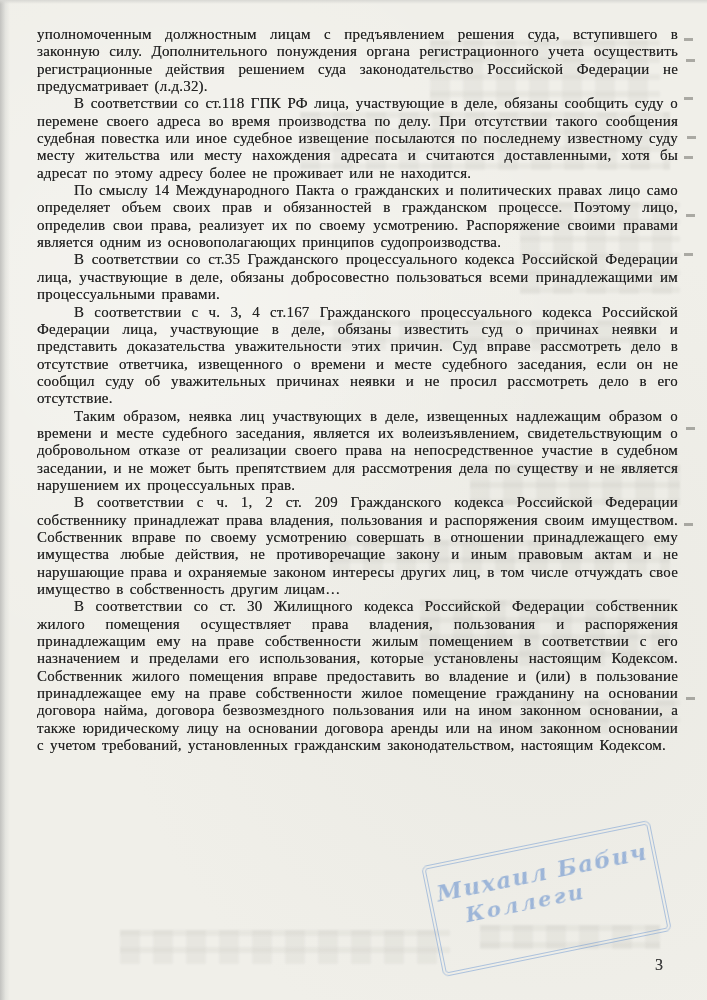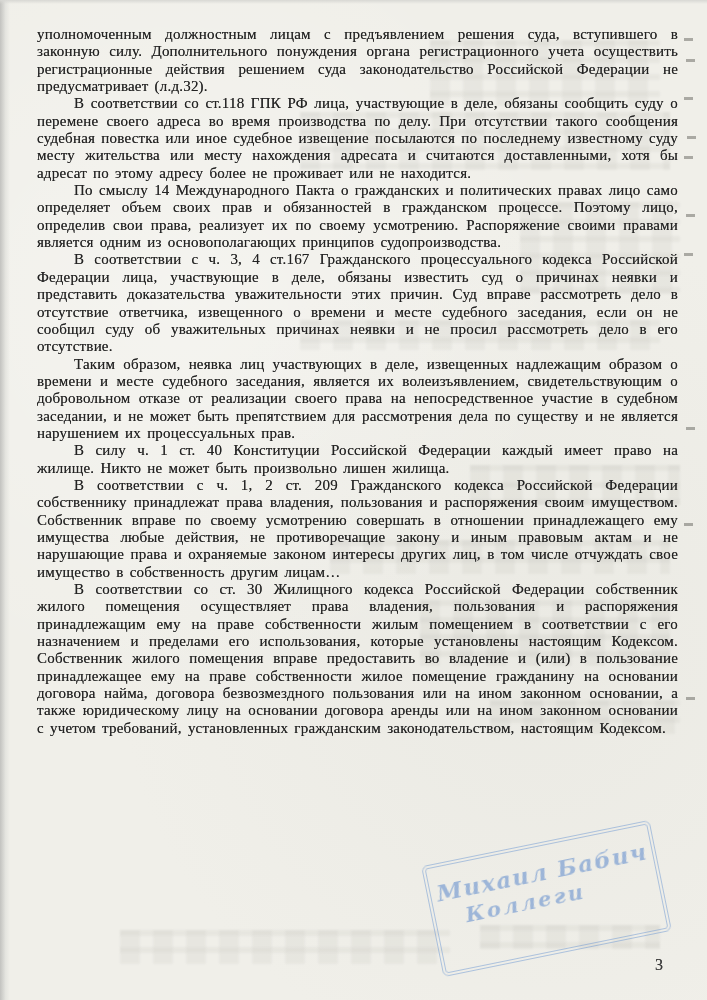--- a/index.html
+++ b/index.html
@@ -83,23 +83,23 @@
   <div class="tick" style="left:684px;top:253px"></div>
   <div class="tick" style="left:686px;top:427px"></div>
   <div class="tick" style="left:684px;top:523px"></div>
   <div class="tick" style="left:686px;top:697px"></div>
 
   <div class="text-block">
 
   <p class="no-indent">уполномоченным должностным лицам с предъявлением решения суда, вступившего в законную силу. Дополнительного понуждения органа регистрационного учета осуществить регистрационные действия решением суда законодательство Российской Федерации не предусматривает (л.д.32).</p>
       <p>В соответствии со ст.118 ГПК РФ лица, участвующие в деле, обязаны сообщить суду о перемене своего адреса во время производства по делу. При отсутствии такого сообщения судебная повестка или иное судебное извещение посылаются по последнему известному суду месту жительства или месту нахождения адресата и считаются доставленными, хотя бы адресат по этому адресу более не проживает или не находится.</p>
       <p>По смыслу 14 Международного Пакта о гражданских и политических правах лицо само определяет объем своих прав и обязанностей в гражданском процессе. Поэтому лицо, определив свои права, реализует их по своему усмотрению. Распоряжение своими правами является одним из основополагающих принципов судопроизводства.</p>
+      <p>В соответствии со ст.35 Гражданского процессуального кодекса Российской Федерации лица, участвующие в деле, обязаны добросовестно пользоваться всеми принадлежащими им процессуальными правами.</p>
       <p>В соответствии с ч. 3, 4 ст.167 Гражданского процессуального кодекса Российской Федерации лица, участвующие в деле, обязаны известить суд о причинах неявки и представить доказательства уважительности этих причин. Суд вправе рассмотреть дело в отсутствие ответчика, извещенного о времени и месте судебного заседания, если он не сообщил суду об уважительных причинах неявки и не просил рассмотреть дело в его отсутствие.</p>
       <p>Таким образом, неявка лиц участвующих в деле, извещенных надлежащим образом о времени и месте судебного заседания, является их волеизъявлением, свидетельствующим о добровольном отказе от реализации своего права на непосредственное участие в судебном заседании, и не может быть препятствием для рассмотрения дела по существу и не является нарушением их процессуальных прав.</p>
-      <p>В силу ч. 1 ст. 40 Конституции Российской Федерации каждый имеет право на жилище. Никто не может быть произвольно лишен жилища.</p>
       <p>В соответствии с ч. 1, 2 ст. 209 Гражданского кодекса Российской Федерации собственнику принадлежат права владения, пользования и распоряжения своим имуществом. Собственник вправе по своему усмотрению совершать в отношении принадлежащего ему имущества любые действия, не противоречащие закону и иным правовым актам и не нарушающие права и охраняемые законом интересы других лиц, в том числе отчуждать свое имущество в собственность другим лицам…</p>
       <p>В соответствии со ст. 30 Жилищного кодекса Российской Федерации собственник жилого помещения осуществляет права владения, пользования и распоряжения принадлежащим ему на праве собственности жилым помещением в соответствии с его назначением и пределами его использования, которые установлены настоящим Кодексом. Собственник жилого помещения вправе предоставить во владение и (или) в пользование принадлежащее ему на праве собственности жилое помещение гражданину на основании договора найма, договора безвозмездного пользования или на ином законном основании, а также юридическому лицу на основании договора аренды или на ином законном основании с учетом требований, установленных гражданским законодательством, настоящим Кодексом.</p>
     </div>
 
   <div class="stamp">
     <div class="stamp-l1">Михаил Бабич</div>
     <div class="stamp-l2">Коллеги</div>
   </div>
 
   <div class="page-number">3</div>

